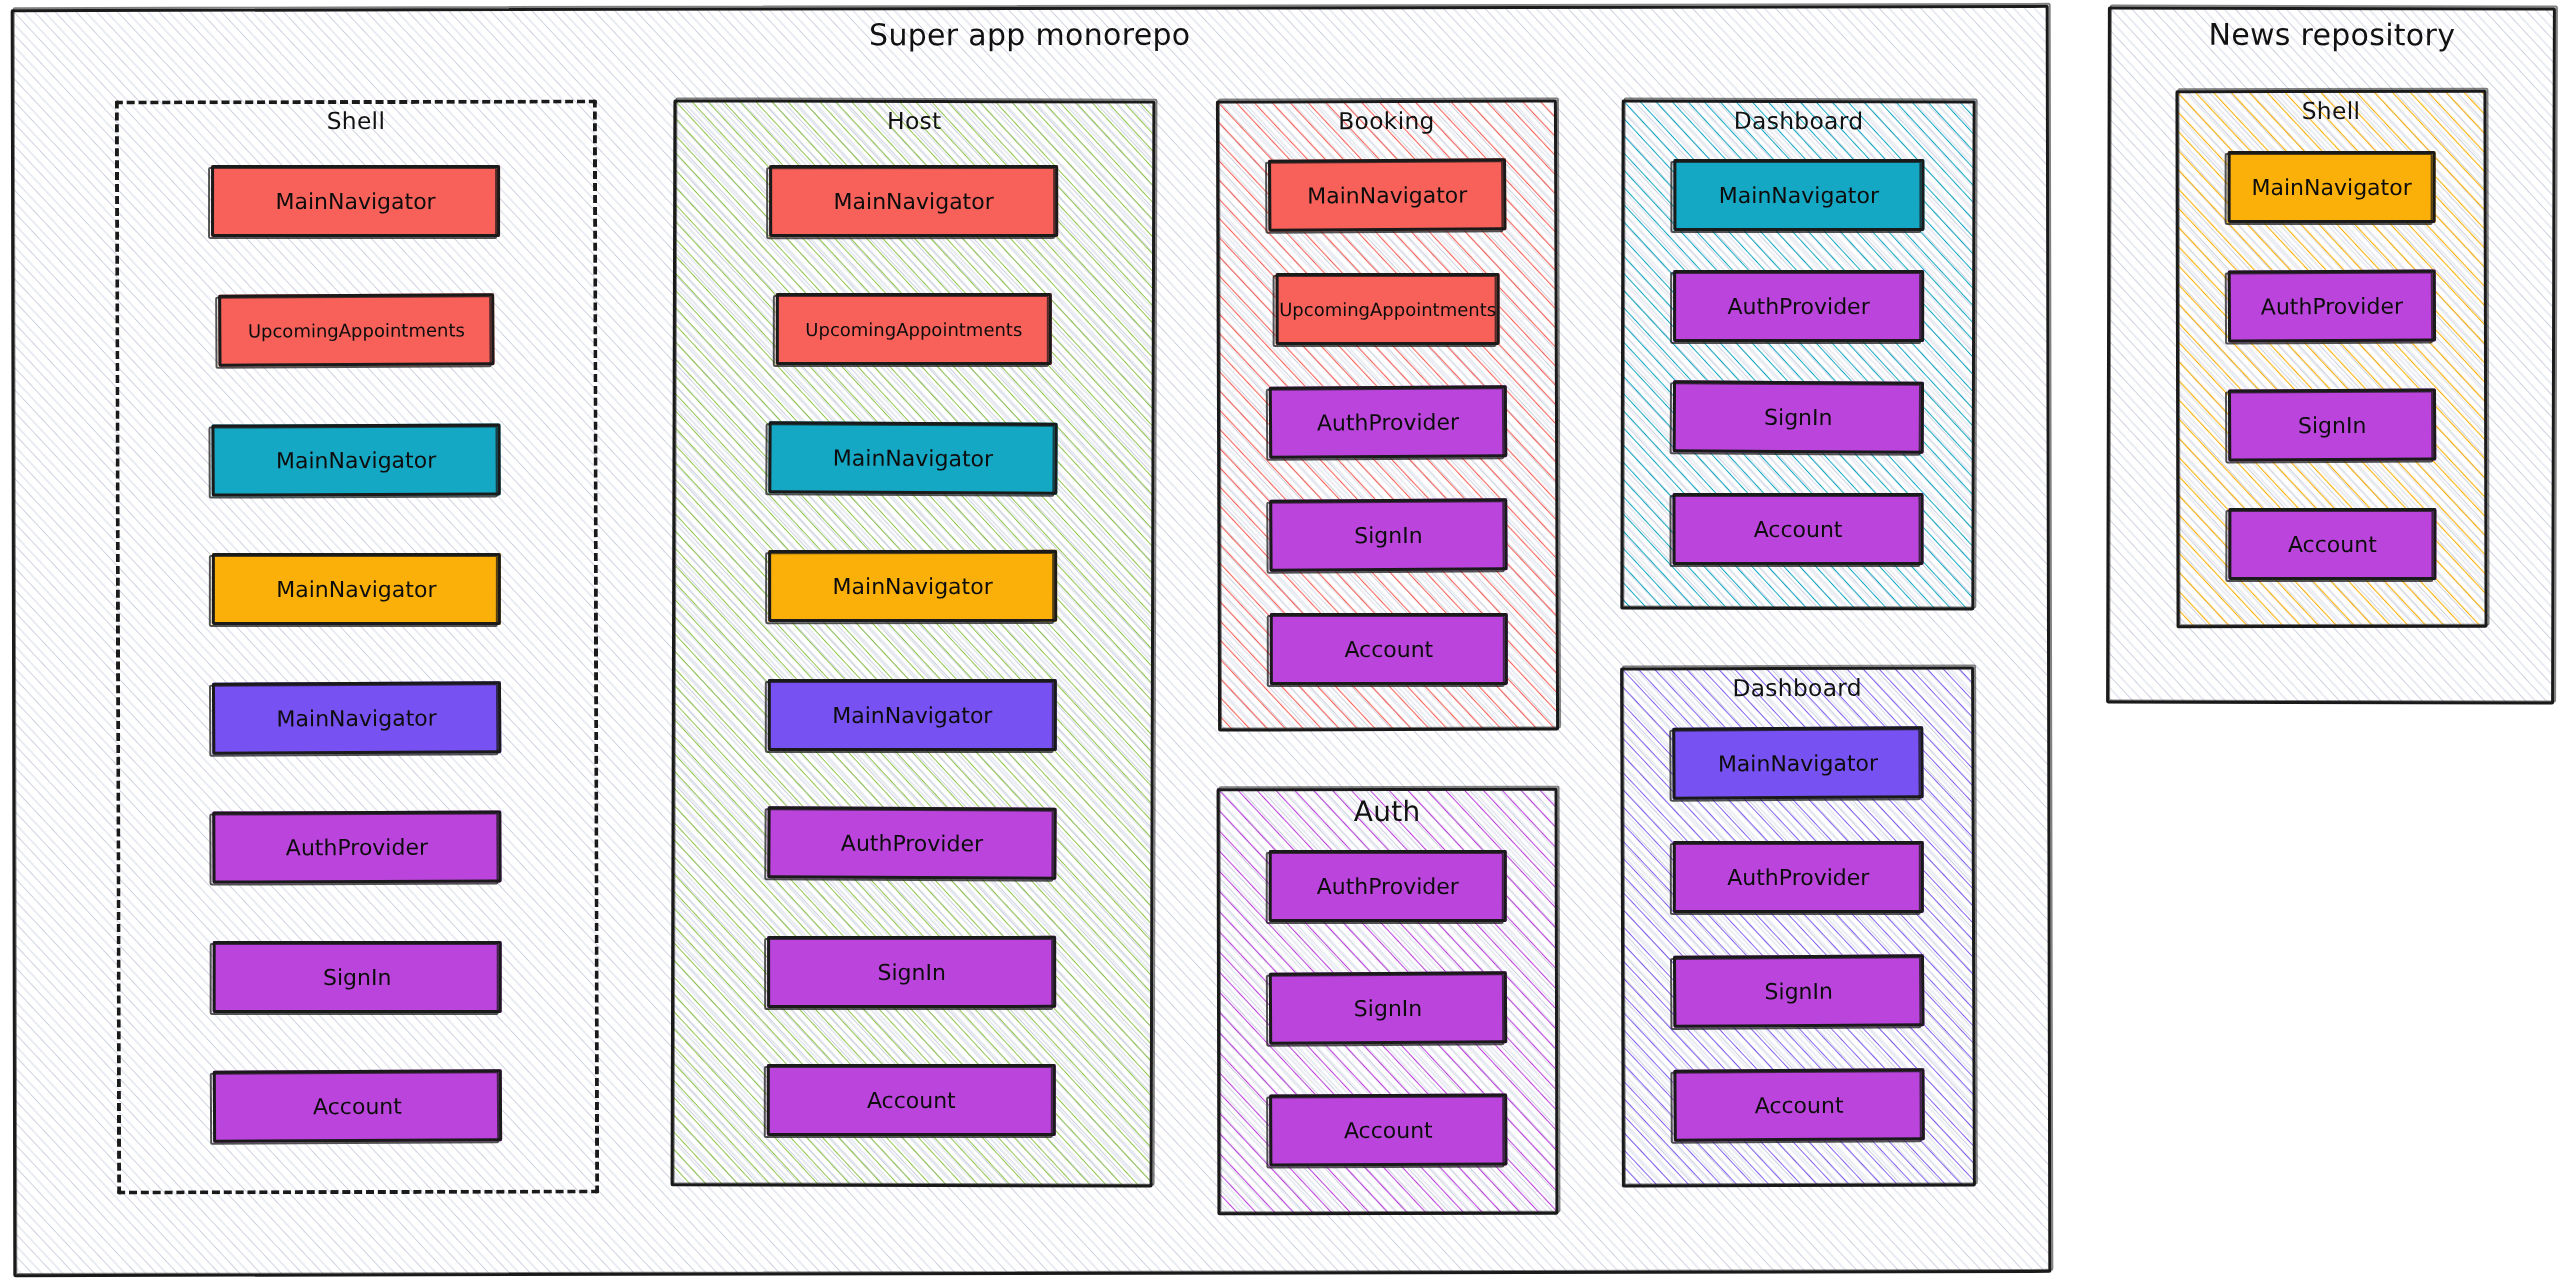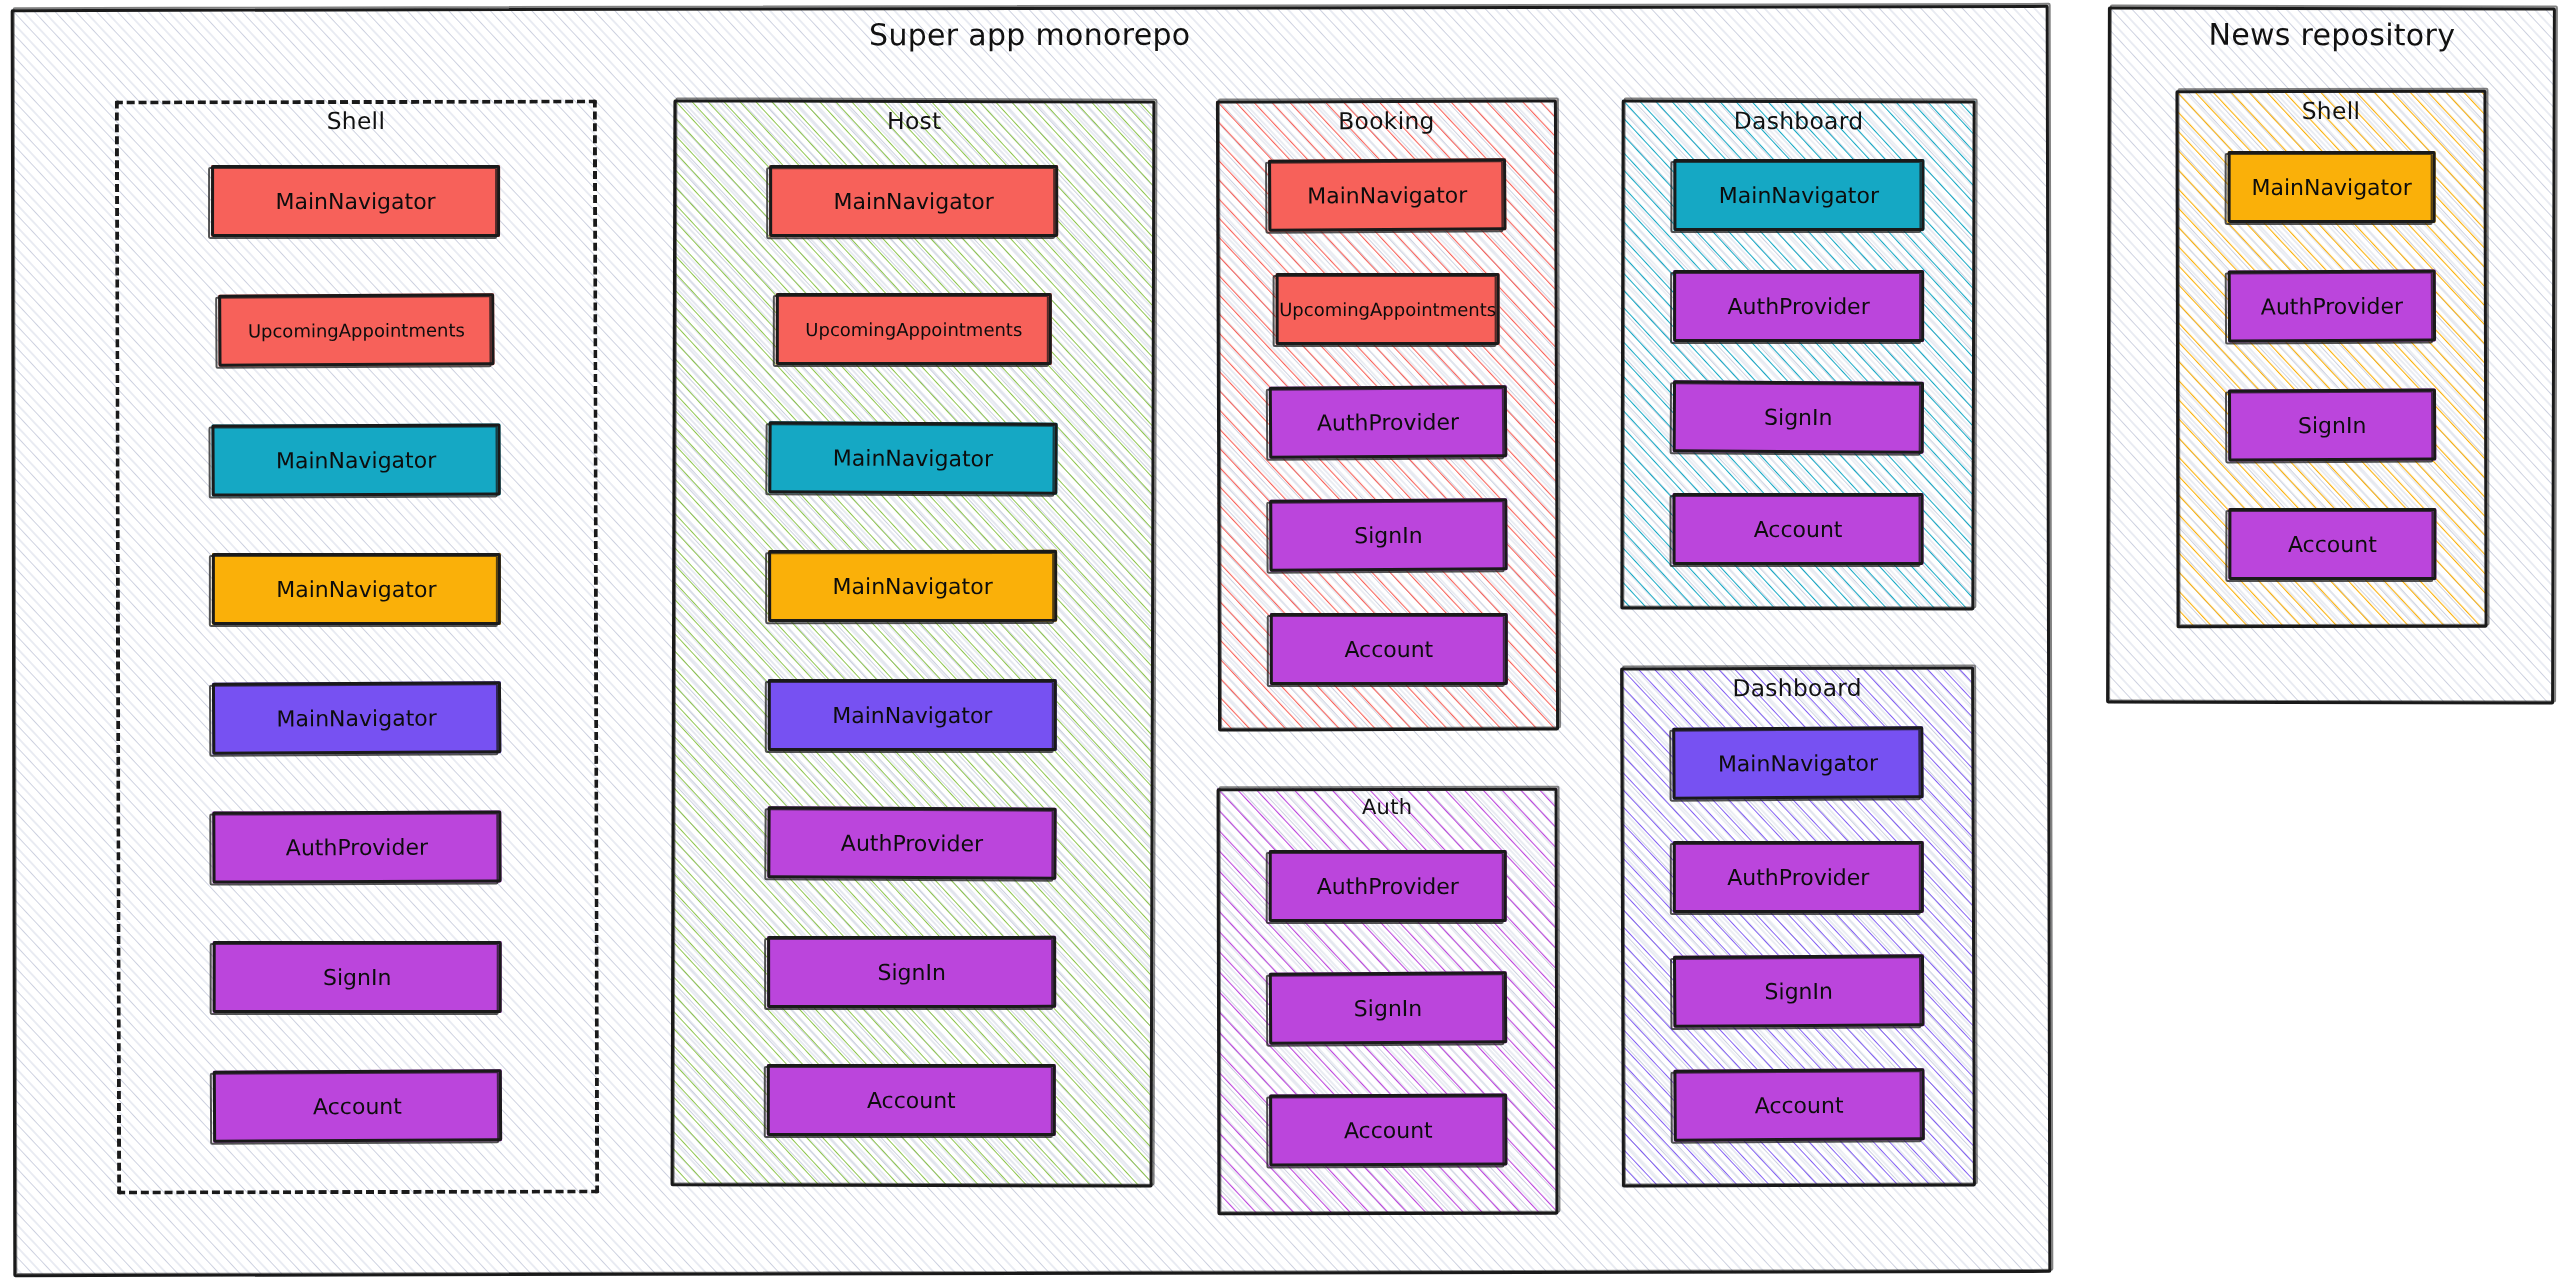--- a/index.html
+++ b/index.html
@@ -252,21 +252,21 @@
         <div class="bd"></div>
         <span class="lbl" style="font-size: 22px;">Account</span>
       </div>
     </div>
     <div class="cont w1" style="left: 1217px; top: 788px; width: 341px; height: 427px;">
       <svg width="341" height="427" class="hach" viewBox="0 0 495 620">
         <rect width="495" height="620" fill="url(#p-purple)"></rect>
       </svg>
       <div class="edge"></div>
       <div class="edge2"></div>
-      <div class="cont-title" style="top: 6.9px; font-size: 21px;">Auth</div>
+      <div class="cont-title" style="top: 6.9px; font-size: 28px;">Auth</div>
       <div class="node w2" style="left: 52px; top: 62px; width: 238px; height: 72px;">
         <div class="fill" style="background: rgb(187, 69, 220);"></div>
         <div class="bd2"></div>
         <div class="bd"></div>
         <span class="lbl" style="font-size: 22px;">AuthProvider</span>
       </div>
       <div class="node w3" style="left: 52px; top: 184px; width: 238px; height: 72px;">
         <div class="fill" style="background: rgb(187, 69, 220);"></div>
         <div class="bd2"></div>
         <div class="bd"></div>

